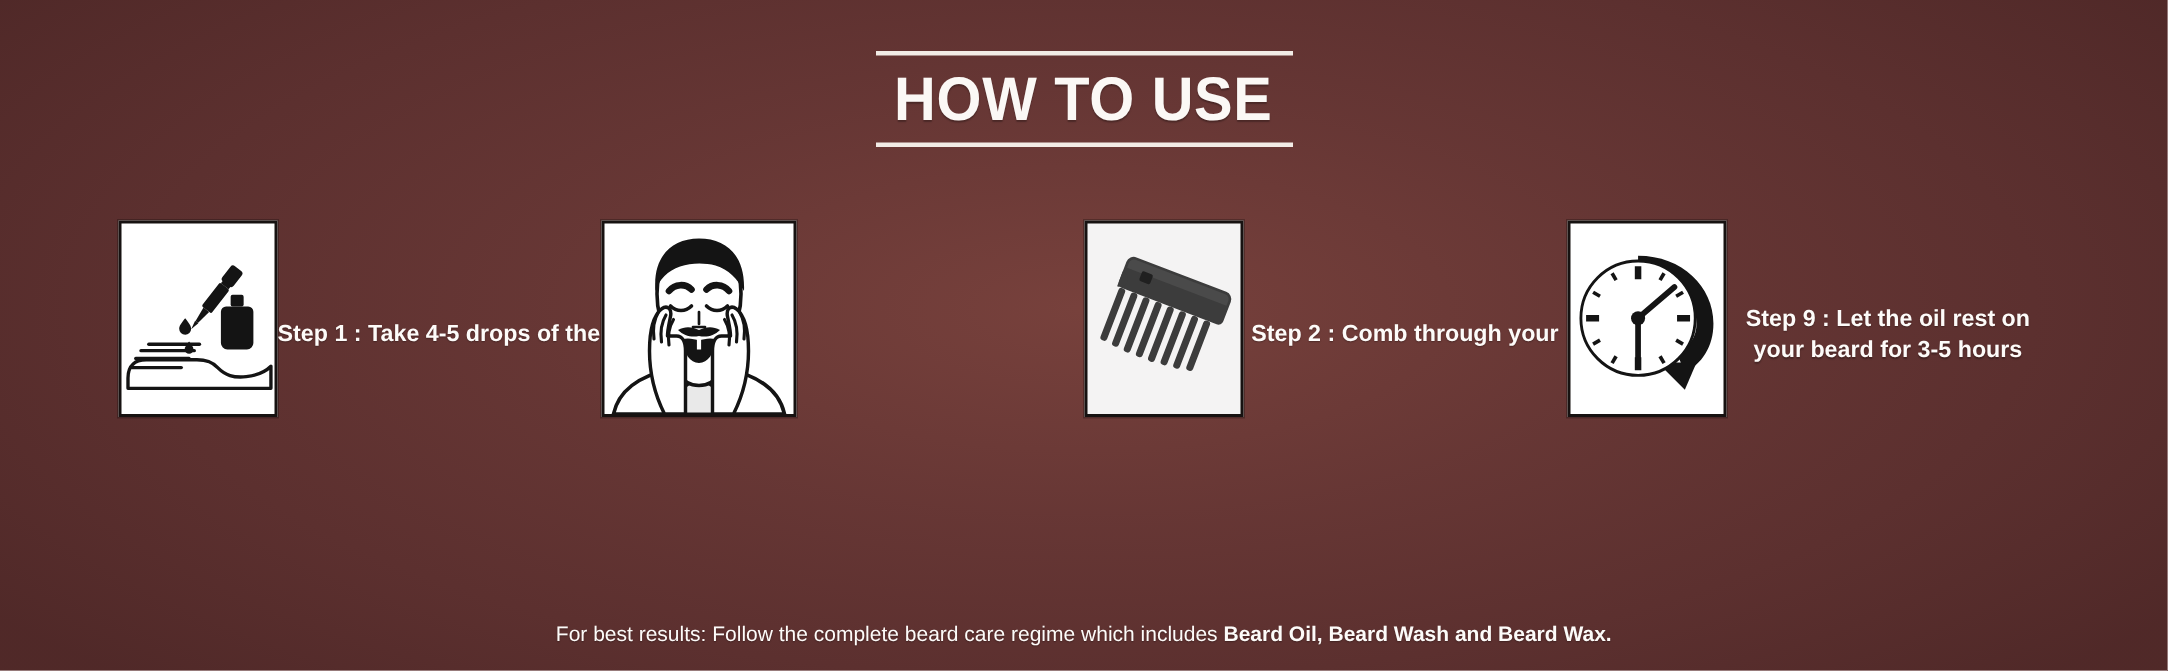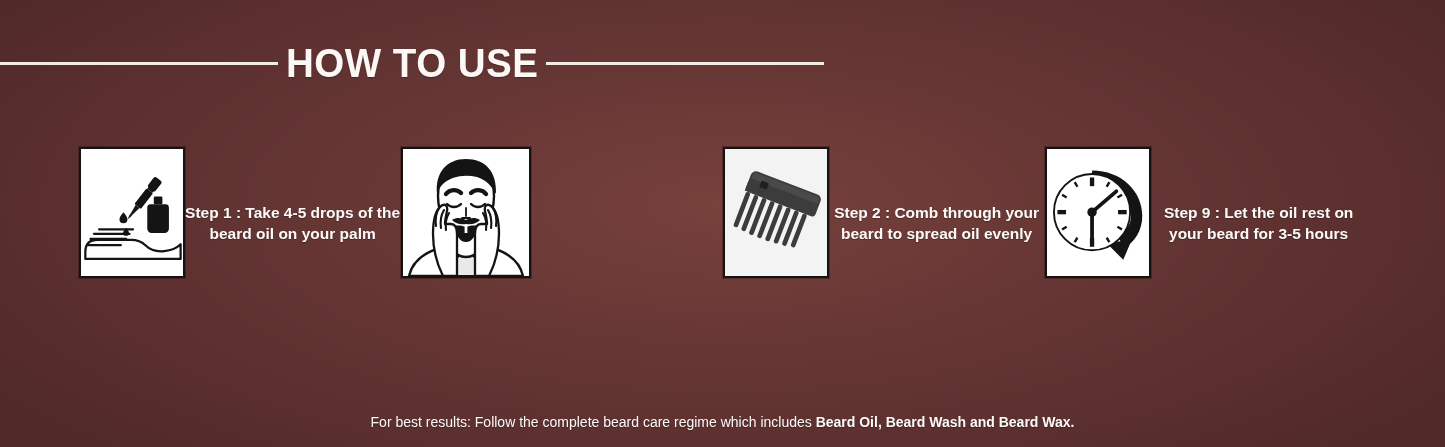--- a/index.html
+++ b/index.html
@@ -26,21 +26,21 @@
         rgba(120,66,62,0.30) 42%,
         rgba(70,36,36,0.10) 72%,
         rgba(48,22,22,0.30) 100%);
     pointer-events:none;
   }
 
   
   .title-block {
     position:absolute;
     left:0; right:0; top:34px;
-    display:flex; flex-direction:row; align-items:center;
+    display:flex; flex-direction:column; align-items:center;
   }
   .title-rule {
     width:278px; height:3px;
     background:#f2ece6;
   }
   .title-text {
     color:#fbf8f5;
     font-size:41px;
     font-weight:bold;
     letter-spacing:0.5px;
@@ -137,21 +137,20 @@
             <path d="M5 104 C5 94 11 90 19 90 L58 90 C66 90 70 92 74 96 C80 102 86 104 96 103 C105 102 111 99 115 95 L115 112 L5 112 Z" fill="#ffffff"></path>
             <path d="M8 96 L46 96"></path>
             <path d="M11 89 L52 89"></path>
             <path d="M15 83 L56 83"></path>
             <path d="M21 78 L60 78"></path>
           </g>
         </svg>
       </div>
       <div class="step-caption">
         <span>Step 1 : Take 4-5 drops of the</span><br>
-        <span>beard oil on your palm</span>
       </div>
     </div>
 
     <div class="step">
       <div class="icon-box">
         <svg width="126" height="126" viewBox="0 0 126 126">
 
           <path d="M6 126 C10 108 26 100 44 96 L82 96 C100 100 116 108 120 126 Z" fill="#ffffff" stroke="#141414" stroke-width="2.4"></path>
 
           <path d="M48 126 C48 112 54 104 63 104 C72 104 78 112 78 126 Z" fill="#e9e9e9" stroke="#141414" stroke-width="2"></path>
@@ -215,21 +214,20 @@
             </g>
 
             <path d="M16 36 a6 6 0 0 1 0 12 z" fill="#3c3c3c"></path>
 
             <rect x="30" y="30" width="9" height="8" rx="1.6" fill="#202020"></rect>
           </g>
         </svg>
       </div>
       <div class="step-caption">
         <span>Step 2 : Comb through your</span><br>
-        <span>beard to spread oil evenly</span>
       </div>
     </div>
 
     <div class="step">
       <div class="icon-box">
         <svg width="118" height="118" viewBox="0 0 118 118">
 
           <g fill="#141414">
             <path d="M52 10 C86 10 110 34 110 62 C110 80 101 93 88 100 L82 85 C92 80 97 72 97 62 C97 41 78 23 52 23 Z"></path>
             <path d="M97 92 L67 92 L88 113 Z"></path>

